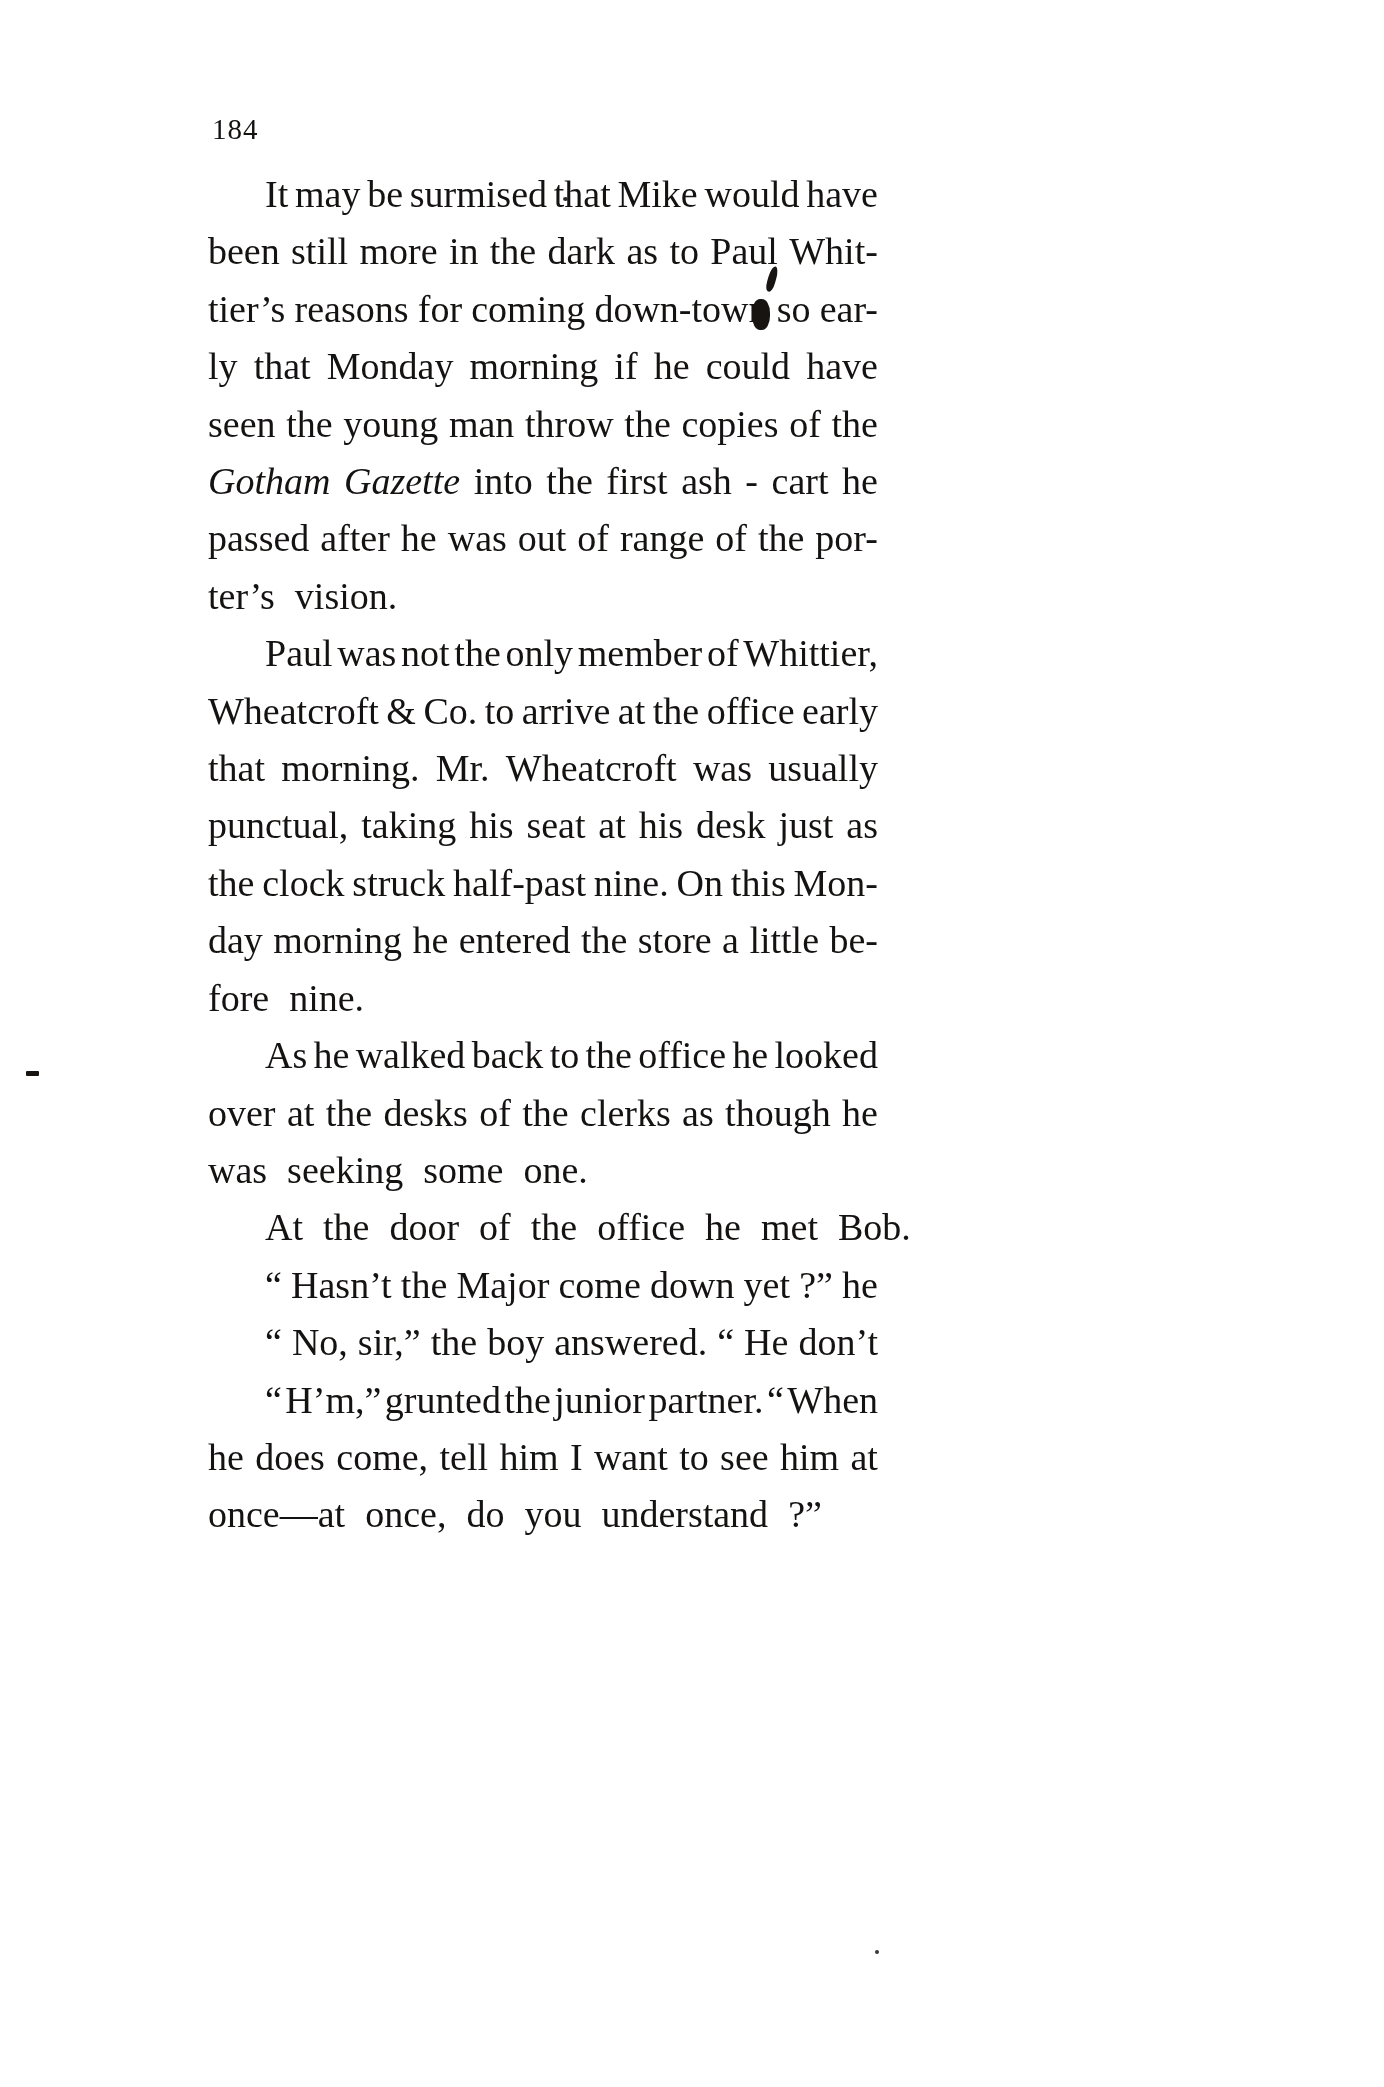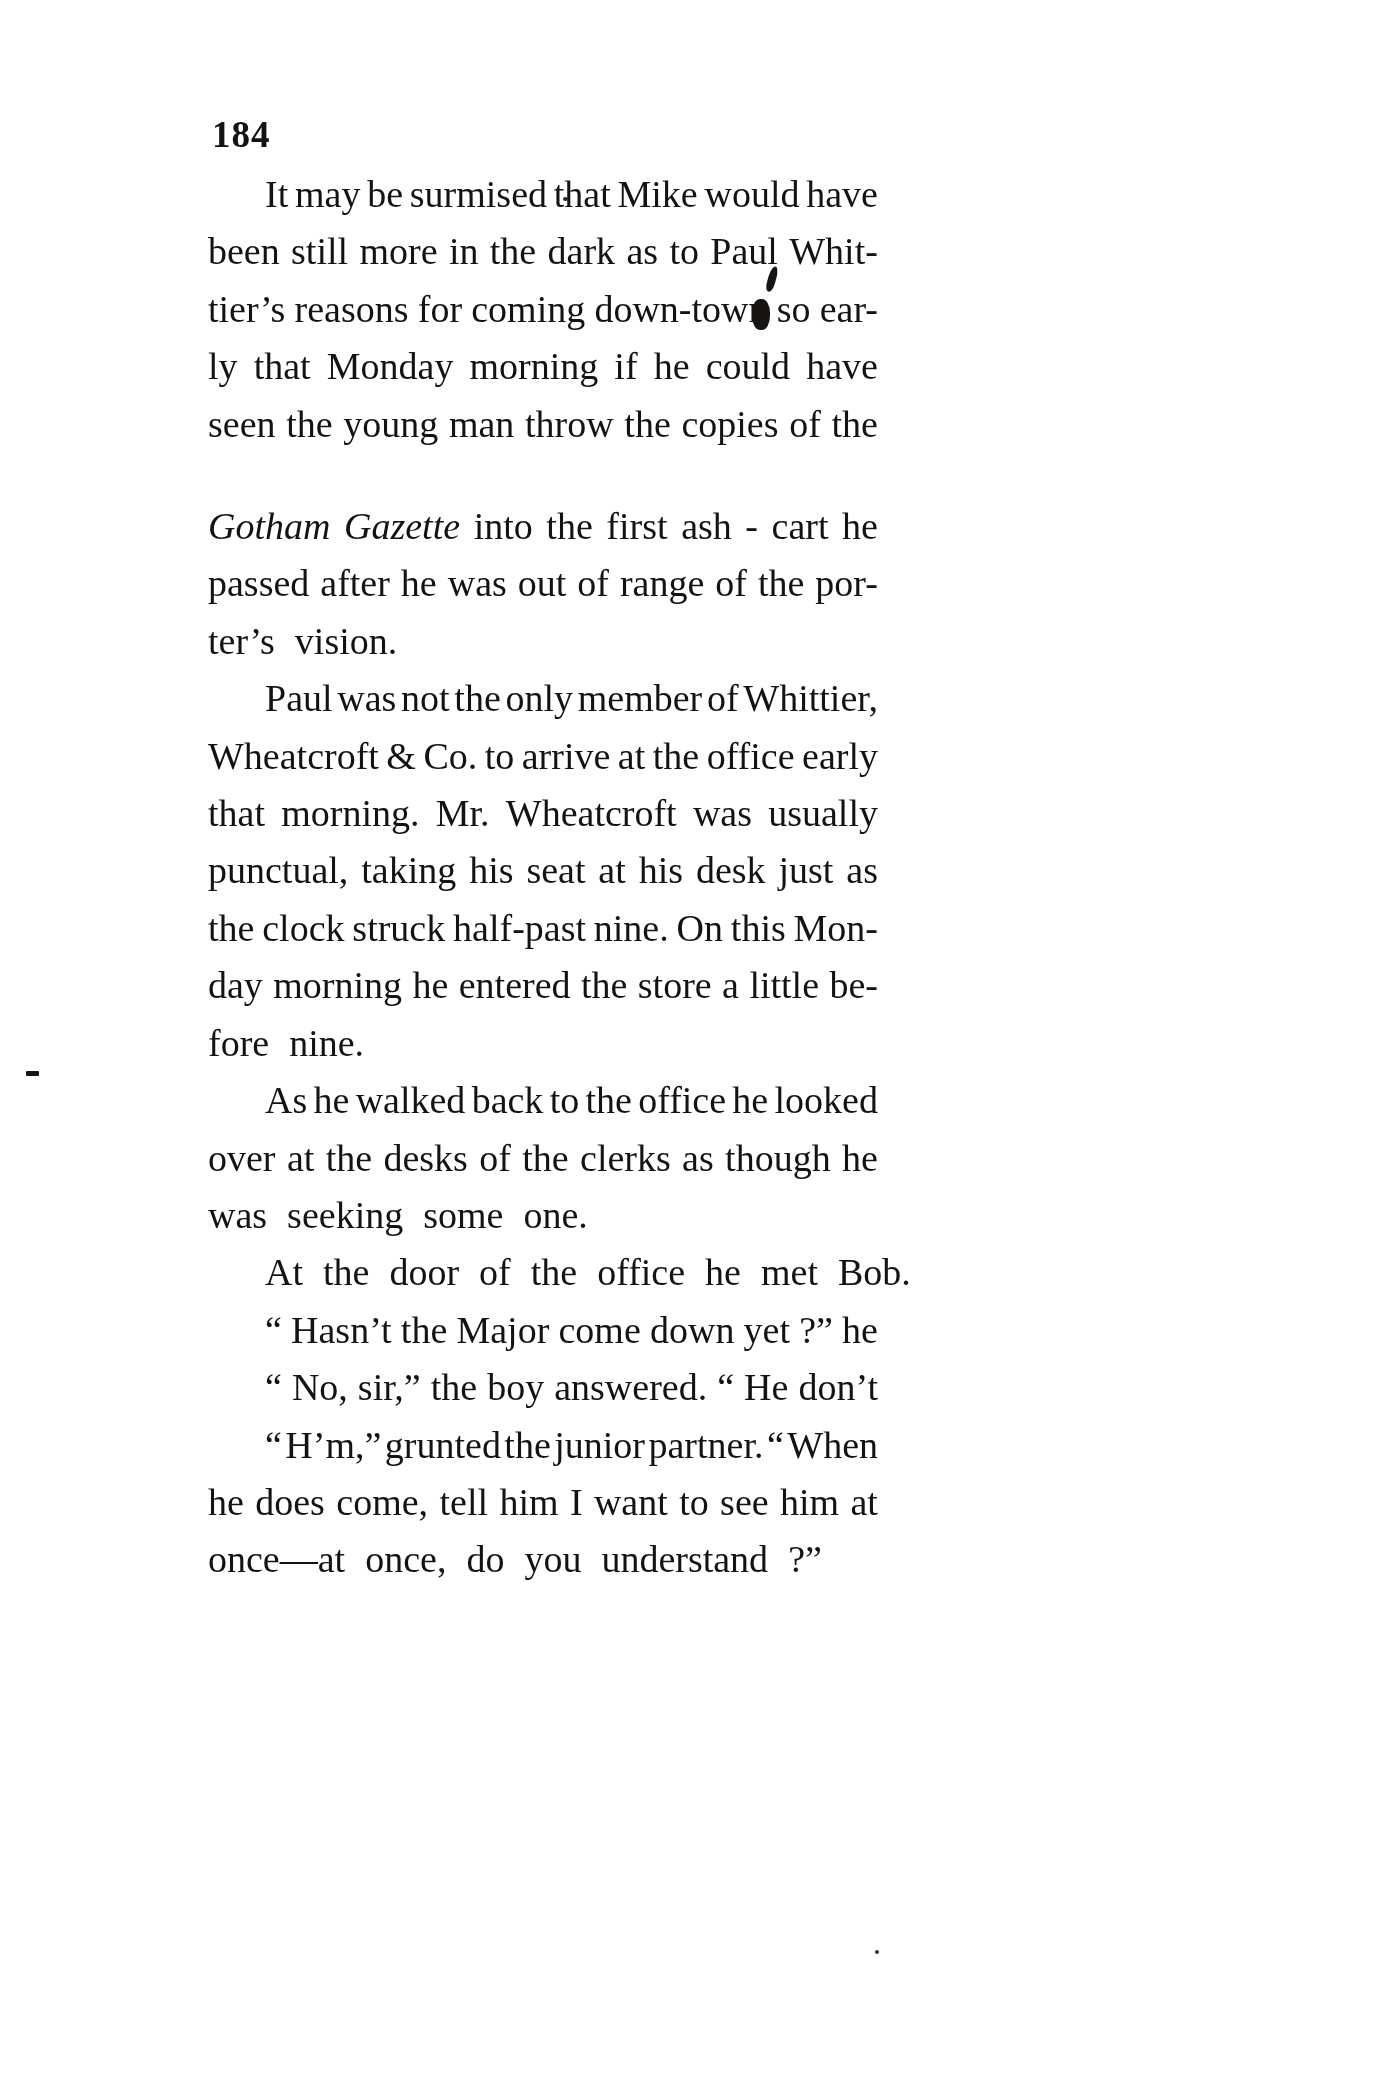--- a/index.html
+++ b/index.html
@@ -21,22 +21,22 @@
     position: absolute;
     top: 110px;
     left: 208px;
     width: 670px;
     height: 40px;
   }
   .page-number {
     position: absolute;
     left: 4px;
     top: 3px;
-    font-size: 37px;
-    font-weight: bold;
+    font-size: 29px;
+    font-weight: normal;
     letter-spacing: 1px;
   }
   .running-title {
     text-align: center;
     font-size: 26px;
     letter-spacing: 2.5px;
     word-spacing: 9px;
     font-weight: bold;
     padding-top: 4px;
   }
@@ -52,21 +52,21 @@
     display: flex;
     align-items: baseline;
   }
   .line .word {
     line-height: 57.4px;
     white-space: pre;
   }
   .line.justify { justify-content: space-between; }
   .line.plain   { gap: 20px; }
   .line.indent  { padding-left: 57px; text-align: center; }
-  .italic { font-style: italic; margin-top: 45px; }
+  .italic { font-style: italic; }
 
   
   .artifact { position: absolute; background: #171412; }
   #artifact-margin-dash {
     left: 26px; top: 1071px;
     width: 13px; height: 5px;
     border-radius: 1px;
   }
   #artifact-flourish {
     left: 768px; top: 266px;

